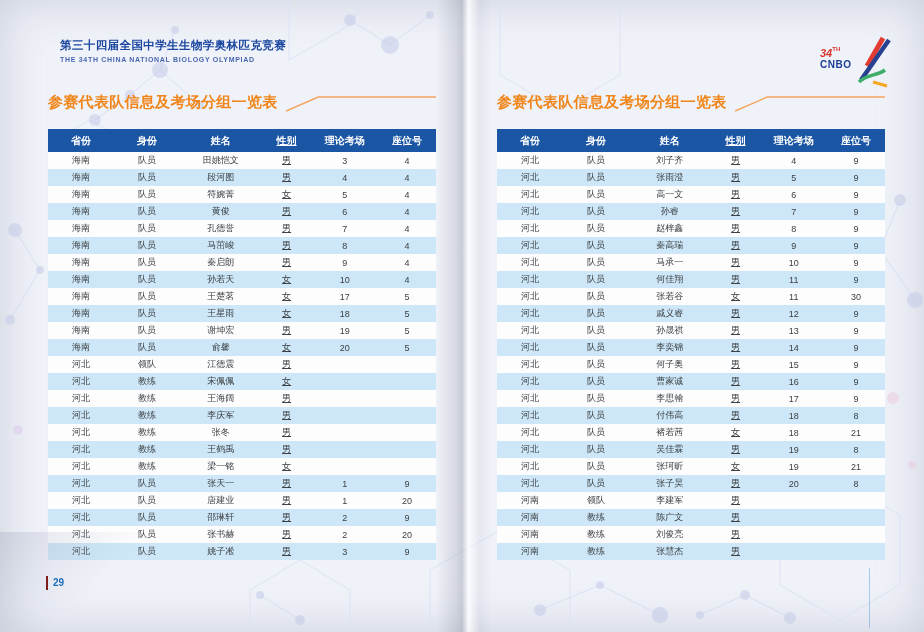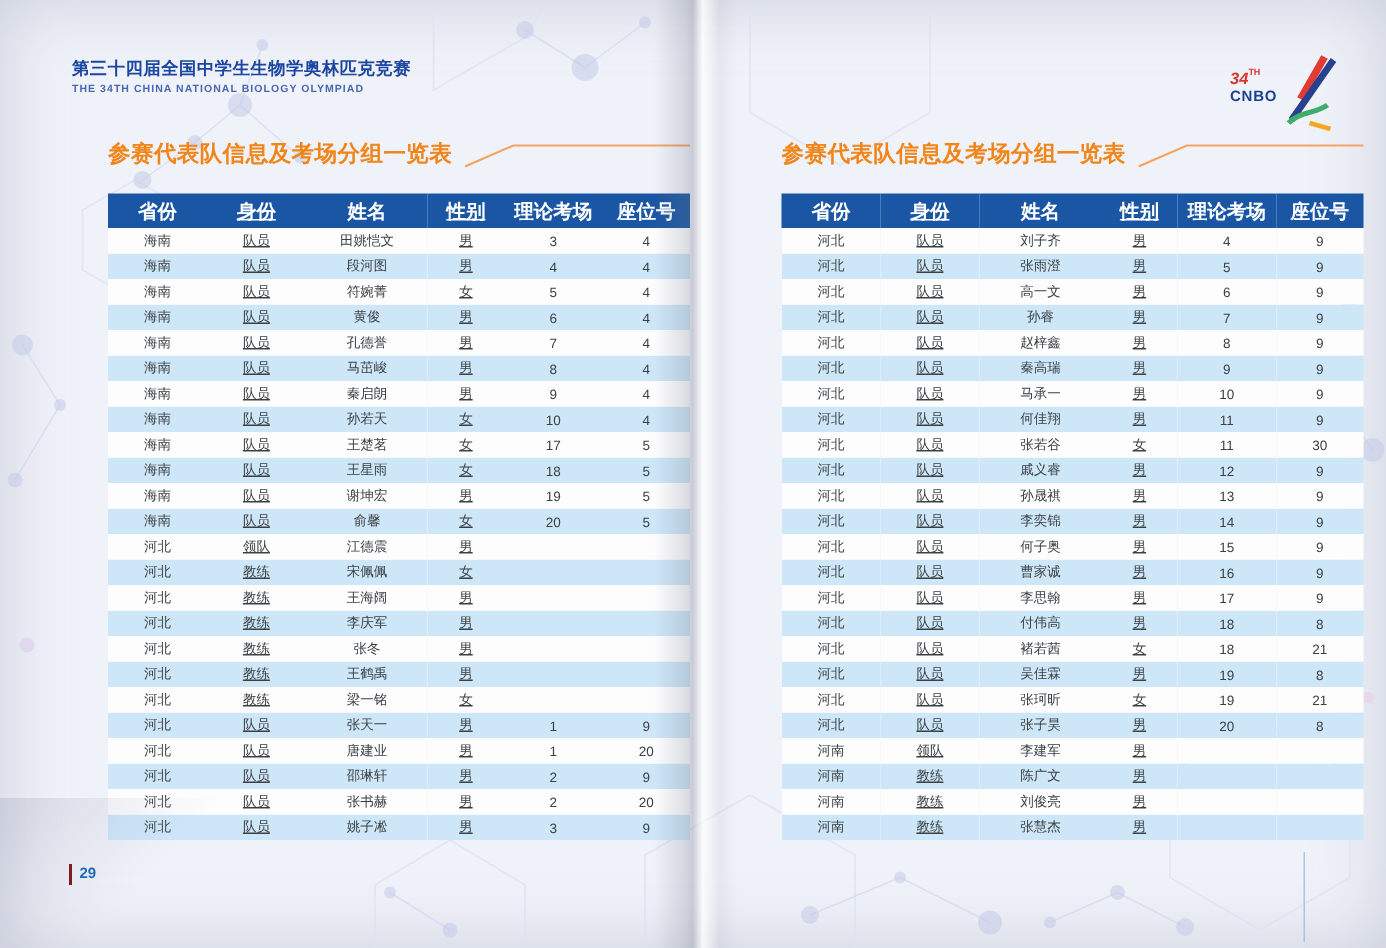--- a/index.html
+++ b/index.html
@@ -8,43 +8,43 @@
     position:relative;width:924px;height:632px;overflow:hidden;
     background:#f0f2f9;
     box-shadow:inset 0 0 46px rgba(140,146,168,.38);
   }
   .pattern{position:absolute;left:0;top:0;pointer-events:none;}
   .corner-curl{position:absolute;left:0;bottom:0;width:150px;height:100px;
     background:linear-gradient(135deg,rgba(150,156,178,.28),rgba(150,156,178,0) 60%);pointer-events:none;}
   .gutter{position:absolute;left:436px;top:0;width:56px;height:632px;pointer-events:none;
     background:linear-gradient(to right,rgba(110,116,135,0) 0%,rgba(110,116,135,.22) 38%,rgba(110,116,135,.30) 46%,rgba(255,255,255,.75) 58%,rgba(110,116,135,.08) 78%,rgba(110,116,135,0) 100%);}
   
-  .masthead{position:absolute;left:48px;top:38px;}
+  .masthead{position:absolute;left:60px;top:38px;}
   .title-cn{font-size:11.5px;font-weight:bold;color:#1b47a0;letter-spacing:.4px;}
   .title-en{font-size:7px;font-weight:bold;color:#4a66b0;letter-spacing:.7px;margin-top:3px;}
   .logo{position:absolute;left:820px;top:36px;display:flex;align-items:flex-start;}
   .logo-text{text-align:left;line-height:11px;margin-top:8px;}
   .logo-num{font-size:11px;font-weight:bold;font-style:italic;color:#d6382e;}
   .logo-sup{font-size:6px;font-weight:bold;color:#d6382e;vertical-align:super;}
   .logo-name{font-size:10px;font-weight:bold;color:#1c3f94;letter-spacing:.5px;}
   .logo-swoosh{margin-left:2px;}
   
-  .page{position:absolute;top:90px;width:388px;margin-left:24px;}
+  .page{position:absolute;top:90px;width:388px;}
   .page-left{left:48px;}
   .page-right{left:497px;}
   .section-title-row{display:flex;align-items:flex-end;height:22px;margin-bottom:17px;}
   .section-title{margin:0;font-size:15px;font-weight:bold;color:#f08519;white-space:nowrap;letter-spacing:.3px;}
   .title-deco{flex:1;height:20px;margin-left:8px;min-width:30px;}
   table{border-collapse:collapse;width:100%;table-layout:fixed;}
-  th{background:#1a56a3;color:#ffffff;font-size:13px;font-weight:bold;height:23px;padding:0;text-align:center;}
+  th{background:#1a56a3;color:#ffffff;font-size:10px;font-weight:bold;height:23px;padding:0;text-align:center;}
   td{font-size:9px;color:#3c4043;height:17px;padding:0;text-align:center;overflow:hidden;white-space:nowrap;}
   tbody tr:nth-child(odd){background:#fdfdfe;}
   tbody tr:nth-child(even){background:#cde7f8;}
   th:nth-child(1),td:nth-child(1){width:17%;}
-  th:nth-child(2),td:nth-child(2){width:17%;text-decoration:underline;}
+  th:nth-child(2),td:nth-child(2){width:17%;}
   th:nth-child(3),td:nth-child(3){width:21%;}
   th:nth-child(4),td:nth-child(4){width:13%;text-decoration:underline;}
   th:nth-child(5),td:nth-child(5){width:17%;}
   th:nth-child(6),td:nth-child(6){width:15%;}
   .page-number{position:absolute;left:46px;top:576px;font-size:10px;font-weight:bold;color:#1d6cb5;
     border-left:2px solid #7f1d1d;padding-left:5px;line-height:14px;}
   .watermark{position:absolute;right:8px;bottom:18px;font-size:26px;color:#9ba1ac;opacity:.85;letter-spacing:2px;}
   .edge-line{position:absolute;left:869px;top:568px;width:1px;height:60px;background:#8ab6e4;opacity:.7;}
 </style>
 </head>

